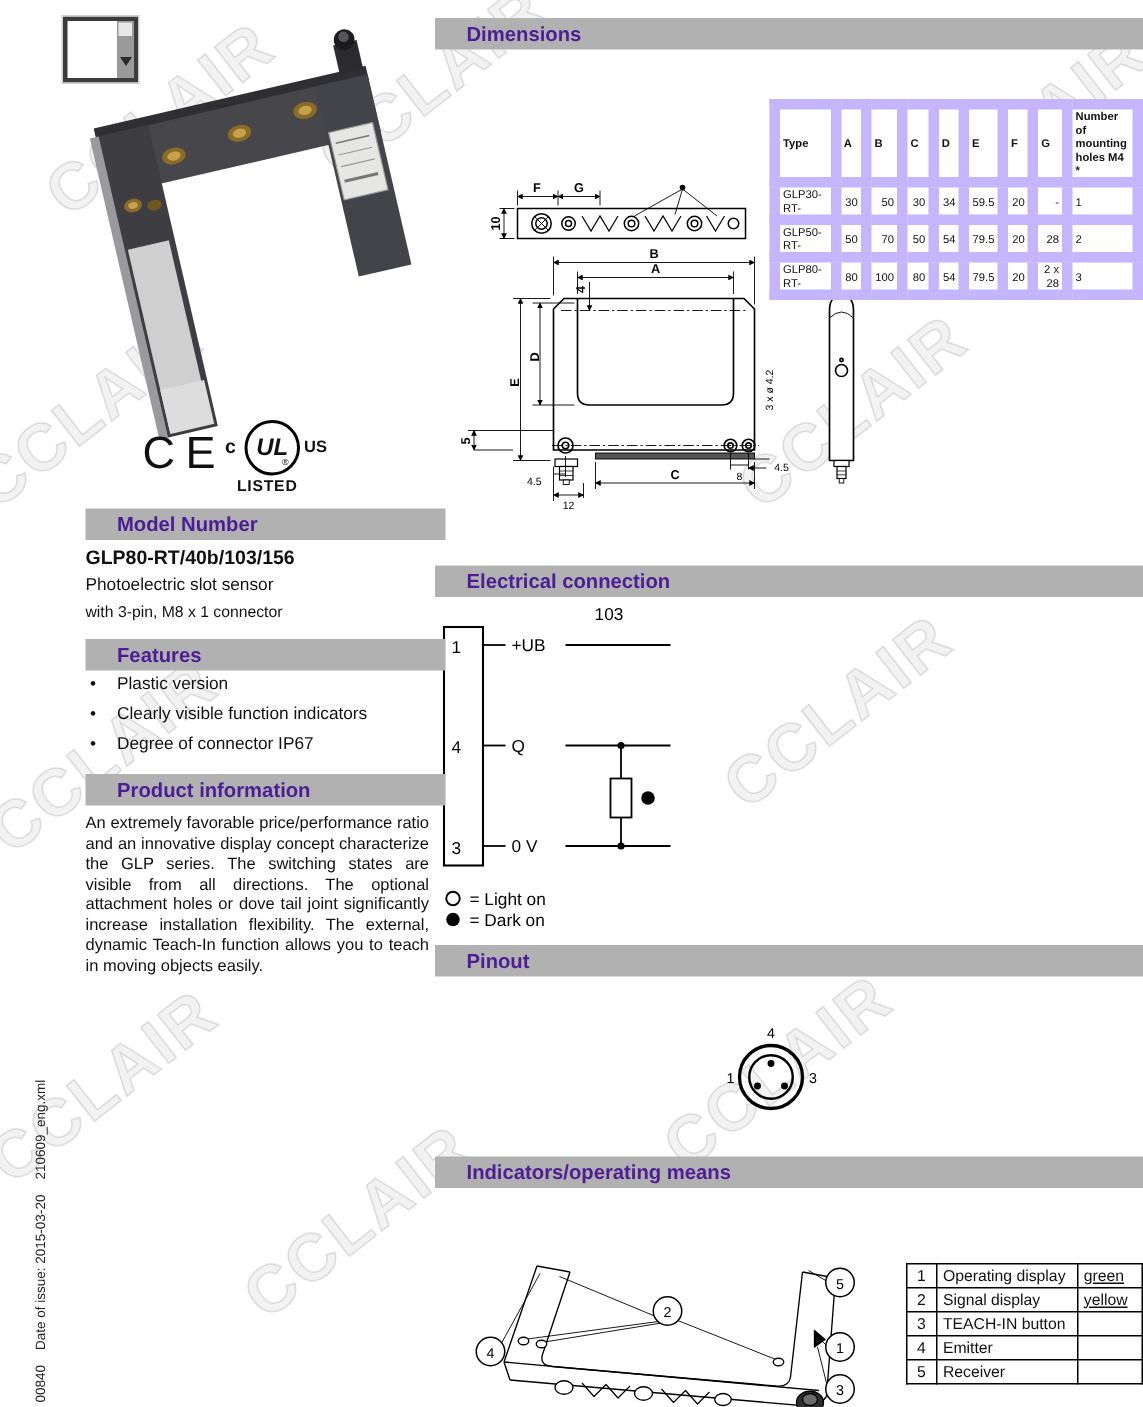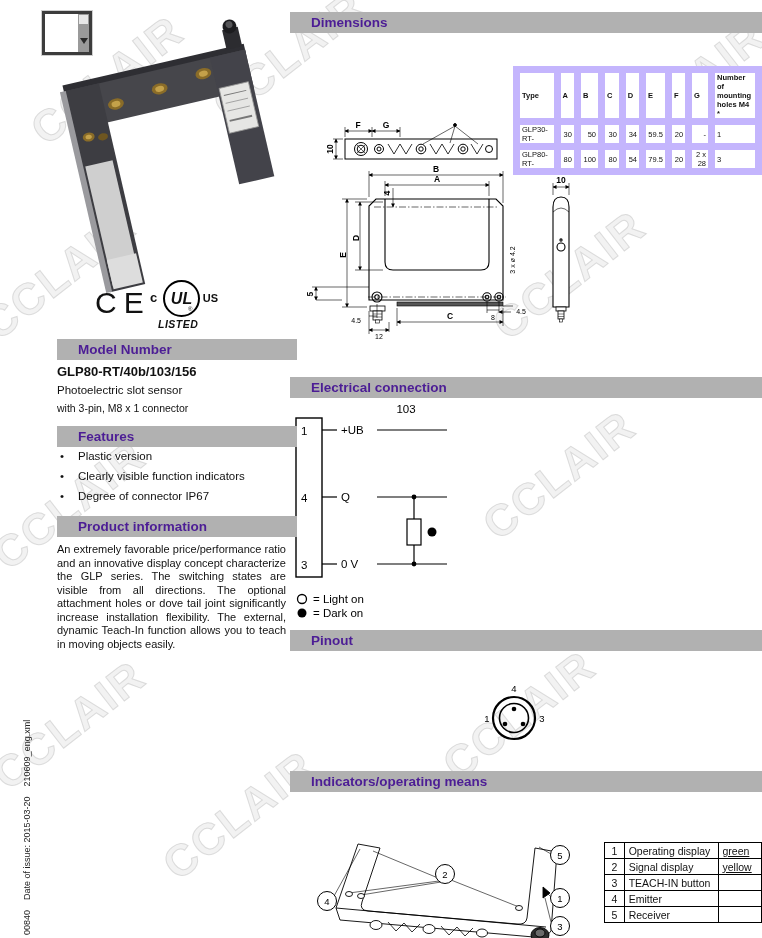--- a/index.html
+++ b/index.html
@@ -45,21 +45,21 @@
   .ce{position:absolute;left:95px;top:286px;font-size:30px;letter-spacing:7px;
       font-weight:500;z-index:2;}
   .ul{position:absolute;left:148px;top:280px;width:70px;height:52px;z-index:2;}
   .ul .circ{position:absolute;left:15px;top:0;width:33px;height:33px;border:2.5px solid #000;
             border-radius:50%;text-align:center;line-height:33px;font-size:16px;font-weight:bold;
             font-style:italic;}
   .ul .c{position:absolute;left:2px;top:10px;font-size:13px;font-weight:bold;}
   .ul .us{position:absolute;right:0;top:12px;font-size:11px;font-weight:bold;}
   .ul .r{position:absolute;left:40px;top:26px;font-size:6px;}
   .ul .listed{position:absolute;left:10px;top:38px;font-size:10.5px;font-weight:bold;
-              letter-spacing:0.5px;font-style:italic;}
+              letter-spacing:0.5px;}
 </style>
 </head>
 <body>
 
 <div id="page">
 
   <span class="wm" style="left:18px;top:55px">CCLAIR</span>
   <span class="wm" style="left:200px;top:30px">CCLAIR</span>
   <span class="wm" style="left:600px;top:60px">CCLAIR</span>
   <span class="wm" style="left:-30px;top:250px">CCLAIR</span>
@@ -146,20 +146,31 @@
     <tr>
       <td>GLP30-RT-</td>
           <td class="num">30</td>
           <td class="num">50</td>
           <td class="num">30</td>
           <td class="num">34</td>
           <td class="num">59.5</td>
           <td class="num">20</td>
           <td class="num">-</td>
           <td>1</td>
+    </tr>
+    <tr>
+      <td>GLP50-RT-</td>
+          <td class="num">50</td>
+          <td class="num">70</td>
+          <td class="num">50</td>
+          <td class="num">54</td>
+          <td class="num">79.5</td>
+          <td class="num">20</td>
+          <td class="num">28</td>
+          <td>2</td>
     </tr>
     <tr>
       <td>GLP80-RT-</td>
           <td class="num">80</td>
           <td class="num">100</td>
           <td class="num">80</td>
           <td class="num">54</td>
           <td class="num">79.5</td>
           <td class="num">20</td>
           <td class="num">2 x 28</td>

